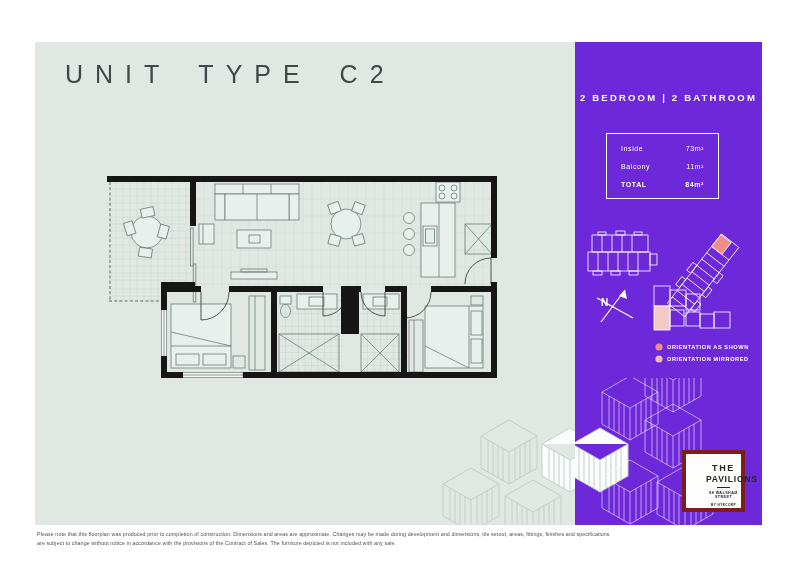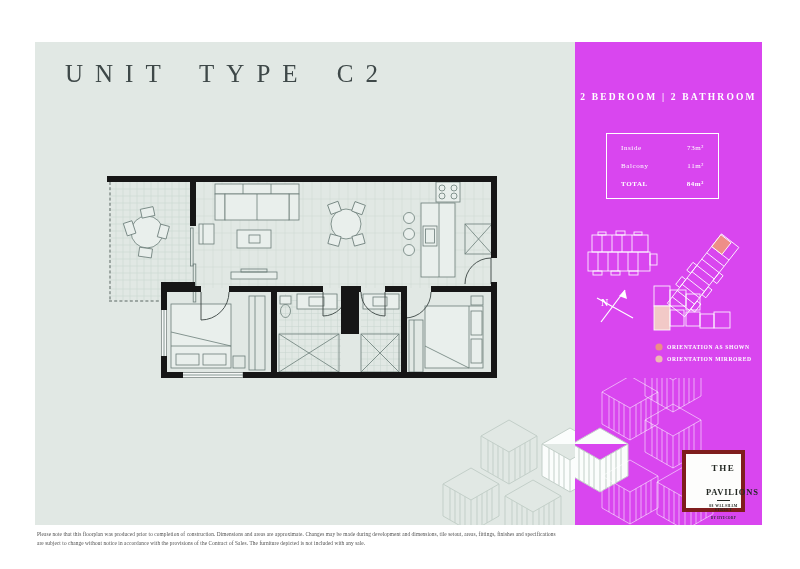--- a/index.html
+++ b/index.html
@@ -1,51 +1,51 @@
 <!DOCTYPE html>
 <html><head>
 <meta charset="utf-8">
 <style>
   html,body{margin:0;padding:0;background:#ffffff;}
   .stage{position:relative;width:800px;height:569px;background:#ffffff;overflow:hidden;
-         font-family:Liberation Serif, serif;}
+         font-family:Liberation Sans, sans-serif;}
   
   .panel{position:absolute;left:35px;top:42px;width:540px;height:483px;background:#e1e8e4;}
   .title{position:absolute;left:30px;top:18px;font-size:25px;font-weight:400;color:#3e4848;
          letter-spacing:12px;word-spacing:9px;}
   .plan{position:absolute;left:68px;top:128px;}
   .wall{fill:#161616;stroke:none;}
   .furn{fill:none;stroke:#6b7d79;stroke-width:0.8;}
   .furn-f{fill:#e9efec;stroke:#6b7d79;stroke-width:0.8;}
   .door{fill:none;stroke:#3a4442;stroke-width:0.9;}
   .win{fill:#f6f8f7;stroke:#5a6663;stroke-width:0.6;}
   .rail{stroke:#5a6663;stroke-width:1;stroke-dasharray:3,2.2;fill:none;}
   
-  .sidebar{position:absolute;left:575px;top:42px;width:187px;height:483px;background:#d946ef;color:#ffffff;}
+  .sidebar{position:absolute;left:575px;top:42px;width:187px;height:483px;background:#6d28d9;color:#ffffff;}
   .subtitle{position:absolute;left:0;top:50px;width:100%;text-align:center;font-size:9.5px;
             font-weight:700;letter-spacing:2.2px;}
   .dim-head{position:absolute;left:0;top:70px;width:100%;text-align:center;font-size:14px;
             font-weight:400;letter-spacing:4.5px;}
   .dim-box{position:absolute;left:31px;top:91px;width:113px;height:66px;border:1.5px solid #ffffff;
            box-sizing:border-box;display:flex;flex-direction:column;justify-content:space-around;
            padding:5px 14px;}
   .dim-row{display:flex;justify-content:space-between;font-size:7px;letter-spacing:0.6px;}
   .dim-row.total{font-weight:700;}
   .siteplan-a{position:absolute;left:11px;top:185px;}
   .siteplan-b{position:absolute;left:73px;top:182px;}
   .compass{position:absolute;left:16px;top:242px;}
   .bldg{stroke:rgba(255,255,255,0.92);fill:none;stroke-width:0.9;}
   .legend{position:absolute;left:80px;top:299px;}
   .legend-row{display:flex;align-items:center;height:12px;}
   .legend-row span{font-size:5.6px;letter-spacing:0.6px;font-weight:600;margin-left:4px;}
   
   .logo{position:absolute;left:107px;top:408px;width:63px;height:62px;background:#fdfdfc;
         border:4px solid #7f1d1d;box-sizing:border-box;text-align:center;color:#232823;padding-left:20px;}
   .logo .l1{font-size:9px;font-weight:700;letter-spacing:1.6px;margin-top:9px;}
-  .logo .l2{font-size:8.5px;font-weight:700;letter-spacing:0.8px;margin-top:14px;}
+  .logo .l2{font-size:8.5px;font-weight:700;letter-spacing:0.8px;margin-top:1px;}
   .logo .rule{width:13px;height:1px;background:#232823;margin:3px auto 3px auto;}
   .logo .l3{font-size:3.7px;font-weight:700;letter-spacing:0.45px;}
   .logo .l4{font-size:3.2px;font-weight:700;letter-spacing:0.4px;margin-top:4px;}
   
   .cubes-clip{position:absolute;overflow:hidden;}
   #cubes-left-wrap{left:425px;top:378px;width:150px;height:147px;}
   #cubes-right-wrap{left:575px;top:378px;width:187px;height:147px;}
   #cubes-right{position:absolute;left:-30px;top:0;}
   .cube-gray path{stroke:#c3cfc9;fill:none;stroke-width:1;}
   .cube-white path{stroke:rgba(255,255,255,0.55);fill:none;stroke-width:1;}

